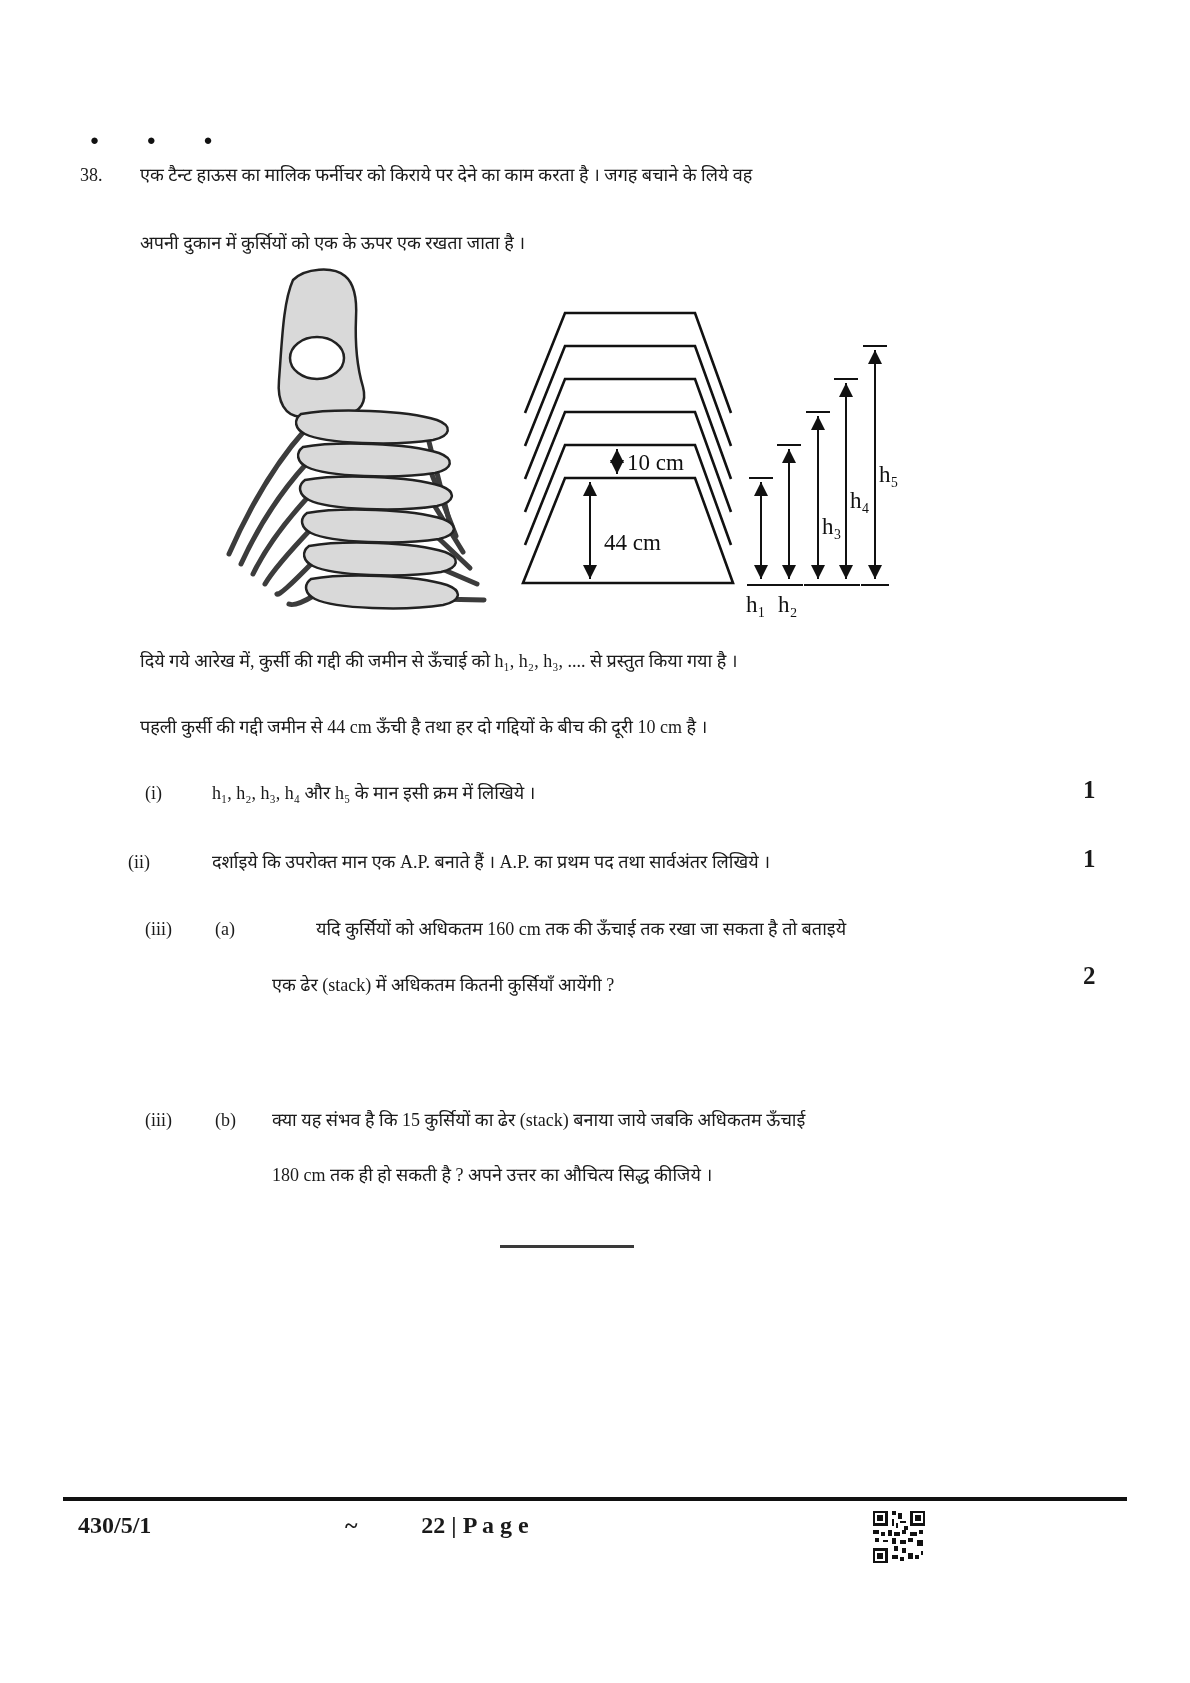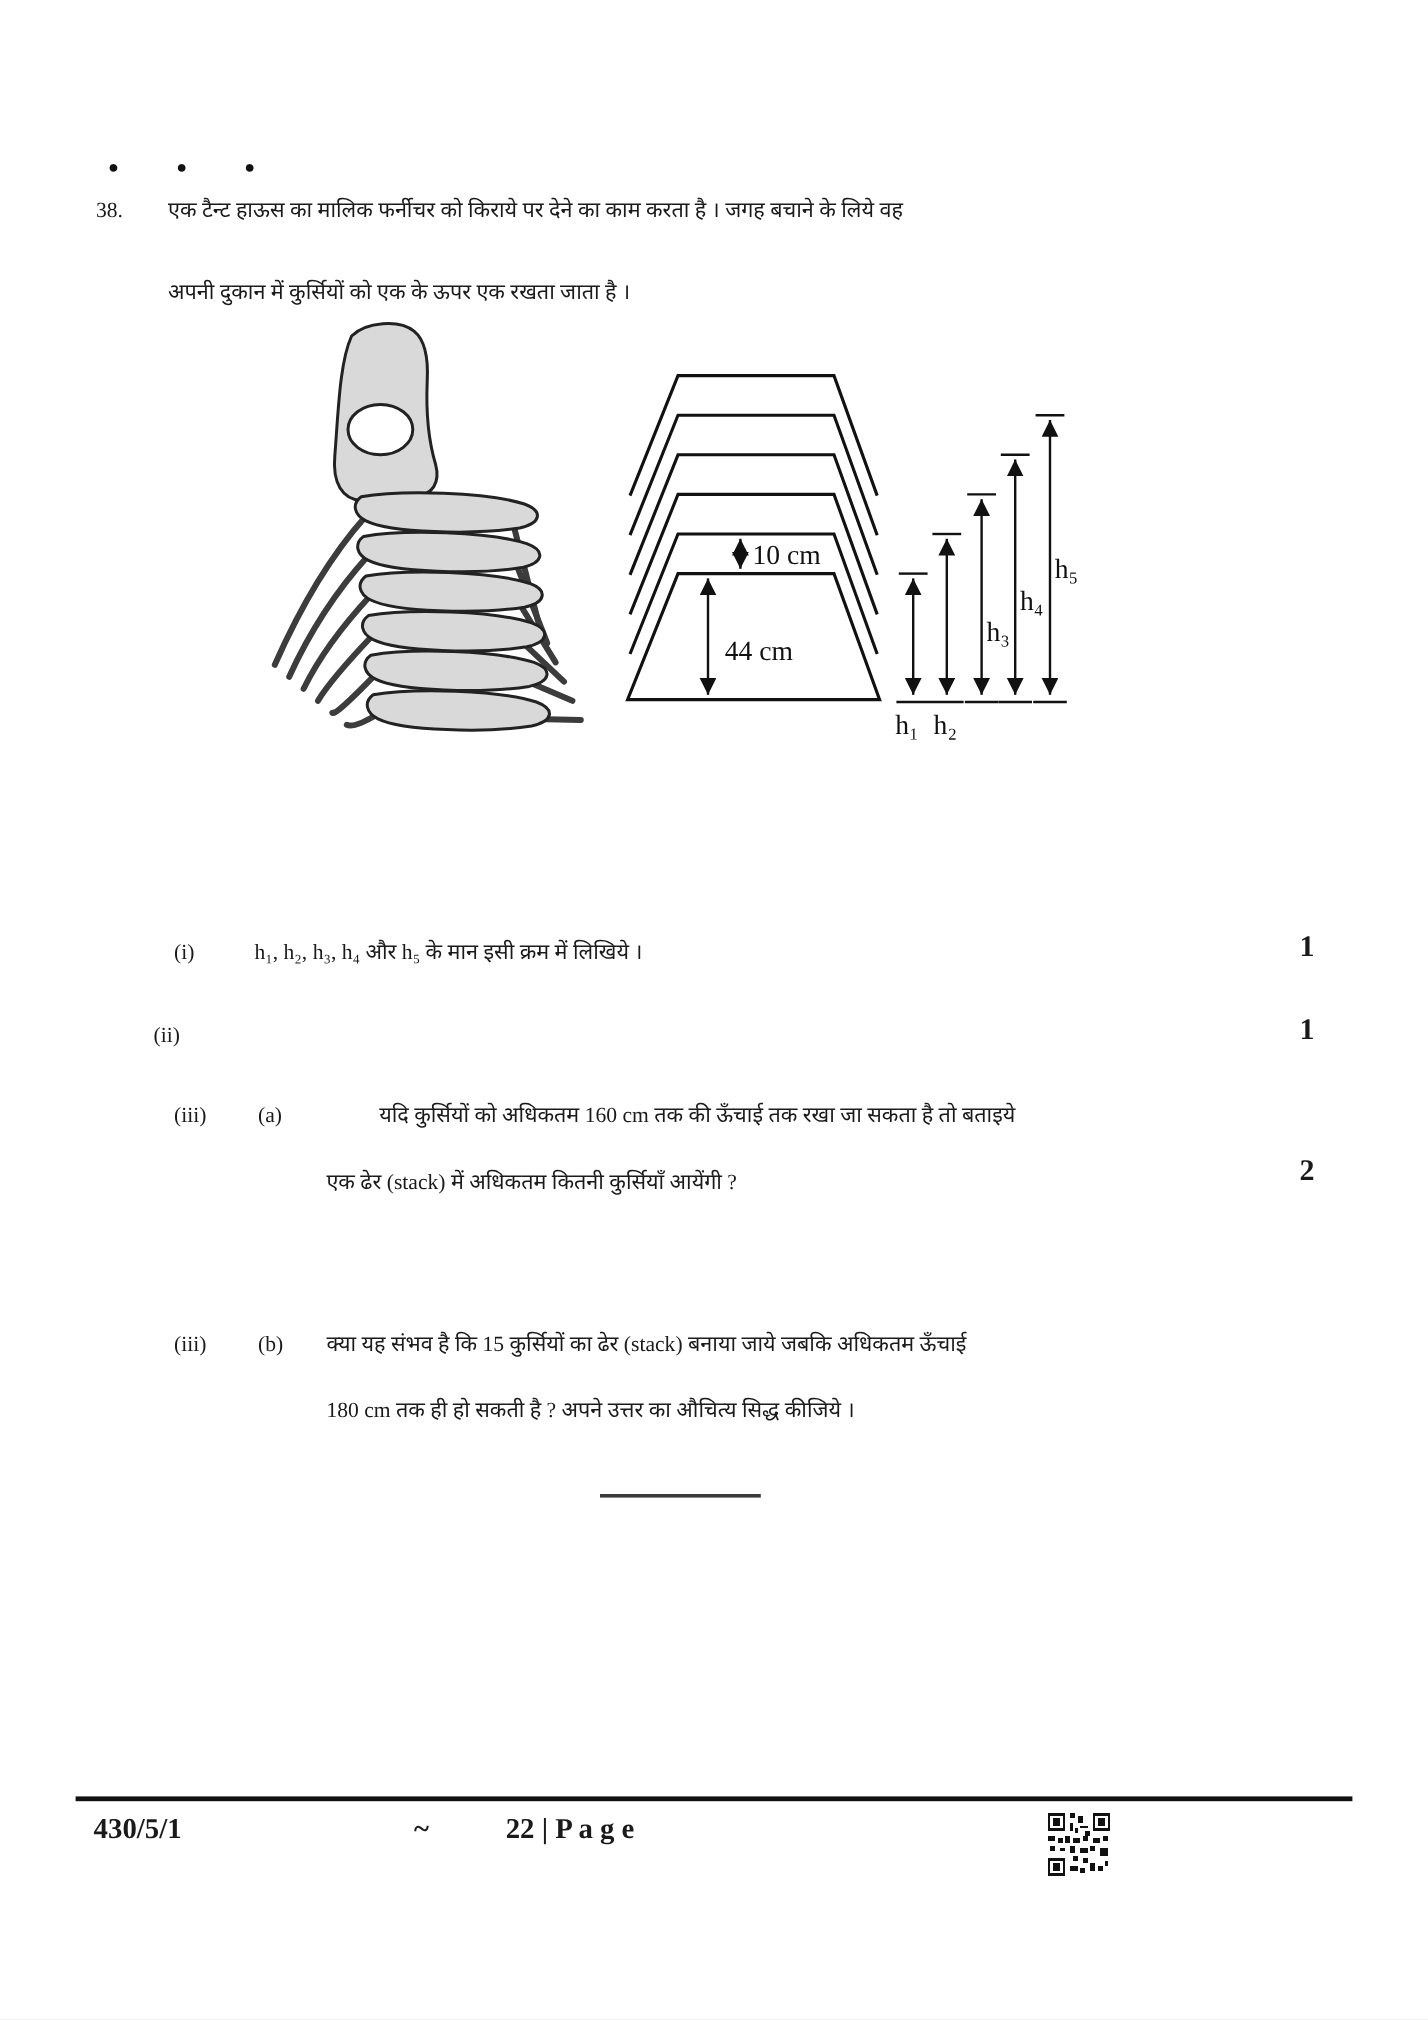--- a/index.html
+++ b/index.html
@@ -105,26 +105,29 @@
       <line x1="342" y1="327" x2="370" y2="327"></line>
       <line x1="371" y1="327" x2="399" y2="327"></line>
     </g>
     <text class="fig-label" x="256" y="354">h₁</text>
     <text class="fig-label" x="288" y="354">h₂</text>
     <text class="fig-label" x="332" y="276">h₃</text>
     <text class="fig-label" x="360" y="250">h₄</text>
     <text class="fig-label" x="389" y="224">h₅</text>
   </svg>
 
+  <div class="abs dev" style="left:140px;top:644px;">दिये गये आरेख में, कुर्सी की गद्दी की जमीन से ऊँचाई को h₁, h₂, h₃, .... से प्रस्तुत किया गया है ।</div>
+  <div class="abs dev" style="left:140px;top:710px;">पहली कुर्सी की गद्दी जमीन से 44 cm ऊँची है तथा हर दो गद्दियों के बीच की दूरी 10 cm है ।</div>
 
   <div class="abs dev" style="left:145px;top:776px;">(i)</div>
   <div class="abs dev" style="left:212px;top:776px;">h₁, h₂, h₃, h₄ और h₅ के मान इसी क्रम में लिखिये ।</div>
   <div class="abs marks" style="left:1083px;top:776px;">1</div>
 
   <div class="abs dev" style="left:128px;top:845px;">(ii)</div>
+  <div class="abs dev" style="left:212px;top:845px;">दर्शाइये कि उपरोक्त मान एक A.P. बनाते हैं । A.P. का प्रथम पद तथा सार्वअंतर लिखिये ।</div>
   <div class="abs marks" style="left:1083px;top:845px;">1</div>
 
   <div class="abs dev" style="left:145px;top:912px;">(iii)</div>
   <div class="abs dev" style="left:215px;top:912px;">(a)</div>
   <div class="abs dev" style="left:272px;top:912px;margin-left:44px;">यदि कुर्सियों को अधिकतम 160 cm तक की ऊँचाई तक रखा जा सकता है तो बताइये</div>
   <div class="abs dev" style="left:272px;top:968px;">एक ढेर (stack) में अधिकतम कितनी कुर्सियाँ आयेंगी ?</div>
   <div class="abs marks" style="left:1083px;top:962px;">2</div>
 
 
   <div class="abs dev" style="left:145px;top:1103px;">(iii)</div>

